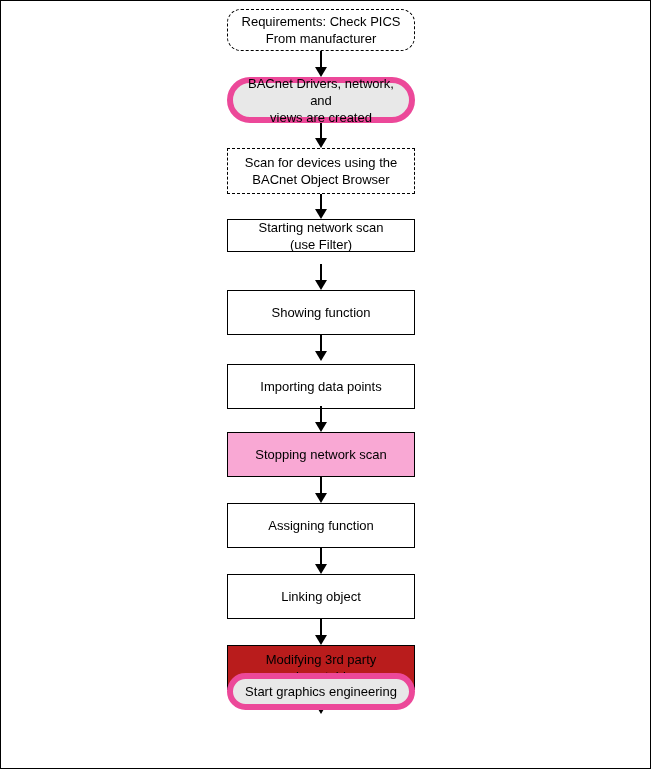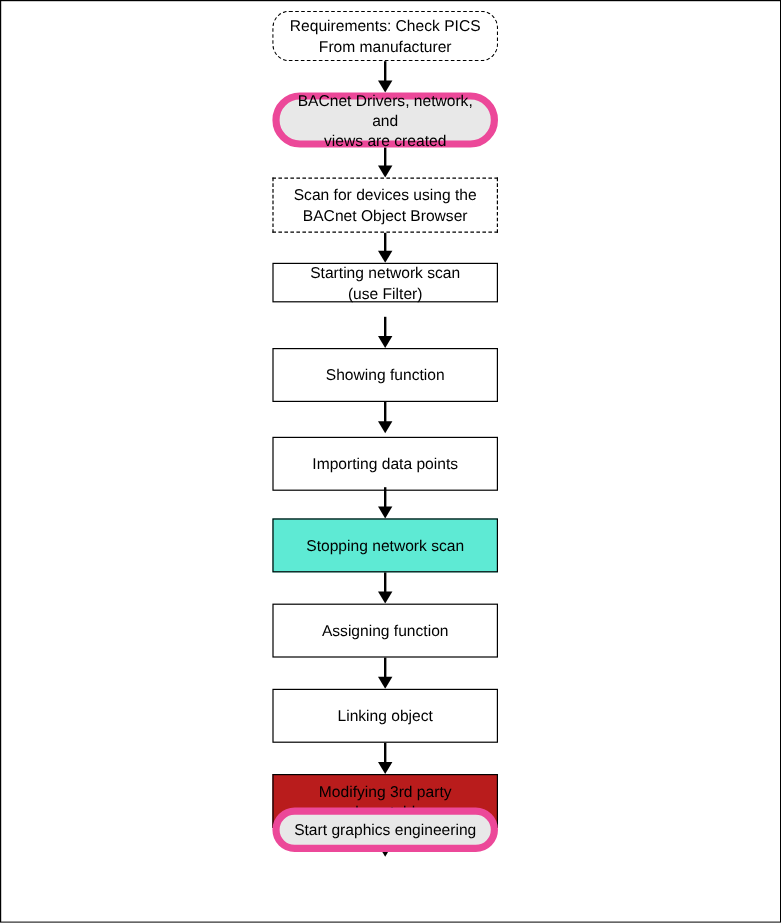--- a/index.html
+++ b/index.html
@@ -118,21 +118,21 @@
     <div class="arrow-line"></div>
     <div class="arrow-head"></div>
   </div>
       <div class="node shape-rect" style="top: 363px; height: 45px; background: rgb(255, 255, 255);">
     <span class="node-label">Importing data points</span>
   </div>
       <div class="arrow" style="top: 405px; height: 26px;">
     <div class="arrow-line"></div>
     <div class="arrow-head"></div>
   </div>
-      <div class="node shape-rect" style="top: 431px; height: 45px; background: #5eead4;">
+      <div class="node shape-rect" style="top: 431px; height: 45px; background: #f9a8d4;">
     <span class="node-label">Stopping network scan</span>
   </div>
       <div class="arrow" style="top: 476px; height: 26px;">
     <div class="arrow-line"></div>
     <div class="arrow-head"></div>
   </div>
       <div class="node shape-rect" style="top: 502px; height: 45px; background: rgb(255, 255, 255);">
     <span class="node-label">Assigning function</span>
   </div>
       <div class="arrow" style="top: 547px; height: 26px;">

